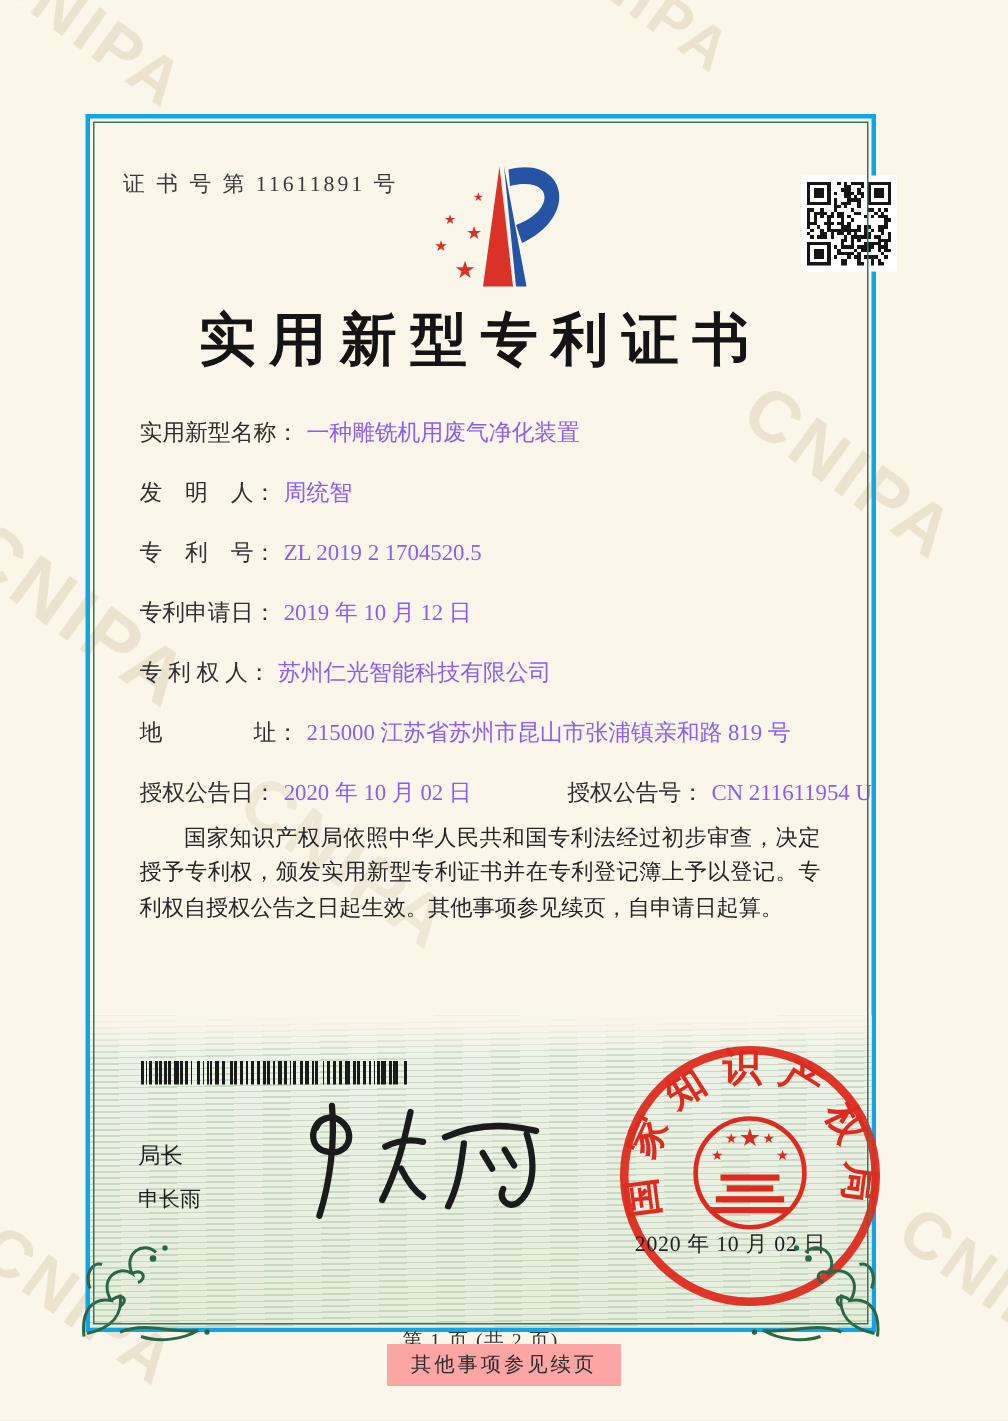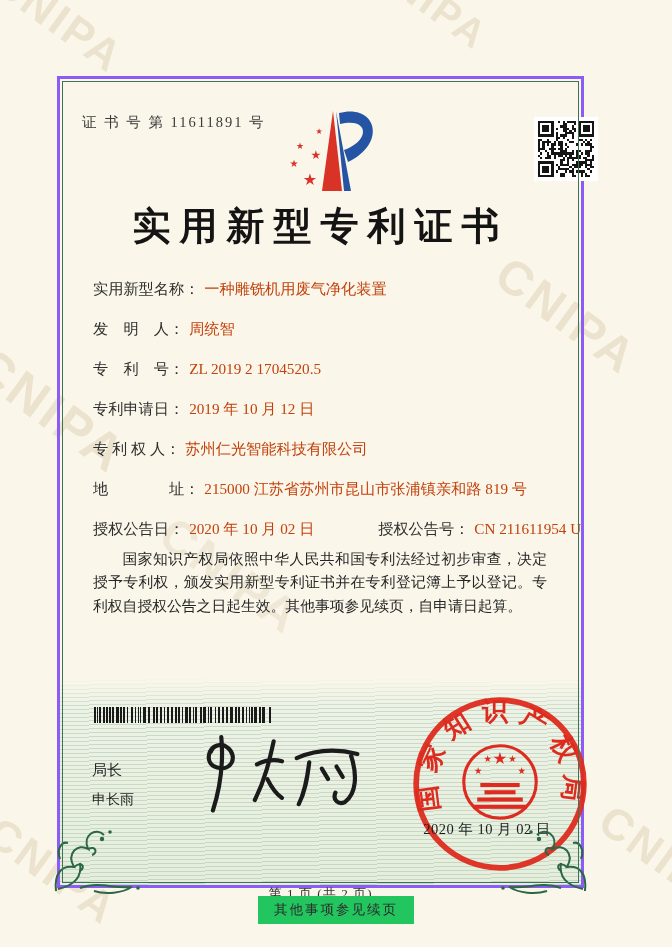--- a/index.html
+++ b/index.html
@@ -31,21 +31,21 @@
   .wm2{left:360px;top:-22px;font-size:40px;}
   .wm3{left:486px;top:288px;font-size:48px;}
   .wm4{left:-36px;top:380px;font-size:52px;}
   .wm5{left:150px;top:548px;font-size:48px;opacity:.30;}
   .wm6{left:-22px;top:846px;font-size:44px;}
   .wm7{left:590px;top:834px;font-size:44px;}
   
   .frame{
     position:absolute;left:57px;top:76px;
     width:527px;height:812px;
-    border:3px solid #8b5cf6;
+    border:3px solid #0ea5e9;
     box-sizing:border-box;
   }
   .frame::after{
     content:"";
     position:absolute;inset:2px;
     border:1px solid #3a7455;
     pointer-events:none;
     z-index:6;
   }
   
@@ -74,21 +74,21 @@
     text-align:center;
     font-size:38px;font-weight:bold;letter-spacing:9px;
     color:#141414;z-index:2;
   }
   
   .fields{
     position:absolute;left:33px;right:36px;top:190px;
     font-size:15.2px;color:#2e2e2e;z-index:2;
   }
   .row{height:40px;line-height:40px;white-space:nowrap;}
-  .row .val{margin-left:5px;color:#c2410c;}
+  .row .val{margin-left:5px;color:#8b5cf6;}
   .row .lab2{margin-left:60px;}
   
   .paras{
     position:absolute;left:33px;right:34px;top:469px;
     font-size:14.8px;line-height:23.3px;color:#262626;
     text-align:justify;z-index:2;
   }
   .paras p{margin:0;text-indent:2em;}
   
   .barcode{
@@ -104,21 +104,21 @@
     position:absolute;left:0;right:26px;top:124px;
     text-align:center;font-size:14.5px;color:#1d1d1d;letter-spacing:.5px;
     z-index:4;
   }
   .page-number{
     position:absolute;left:0;right:0;top:778px;
     text-align:center;font-size:13.2px;color:#333;letter-spacing:1px;z-index:2;margin-top:28px;
   }
   .continuation{
     position:absolute;left:50%;top:896px;transform:translateX(-50%);
-    background:#22c55e;
+    background:#fca5a5;
     padding:5px 16px;
     font-size:13.5px;color:#2b2b2b;letter-spacing:2px;
     z-index:2;
   }
   
   .corner{position:absolute;width:106px;height:106px;z-index:5;pointer-events:none;}
   .corner svg{width:100%;height:100%;display:block;}
   .corner-l{left:-8px;bottom:-10px;}
   .corner-r{right:-8px;bottom:-10px;transform:scaleX(-1);}
 </style>

